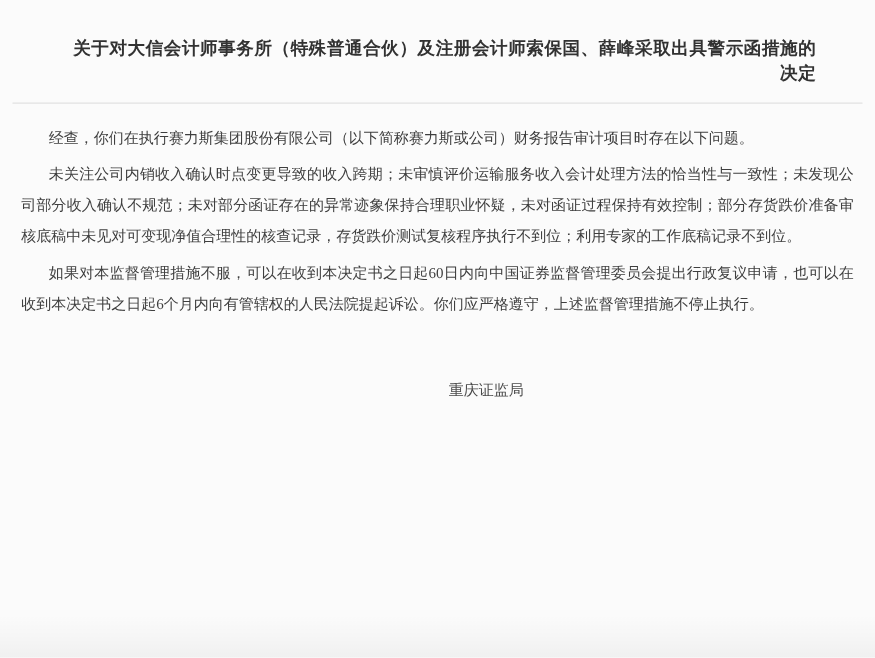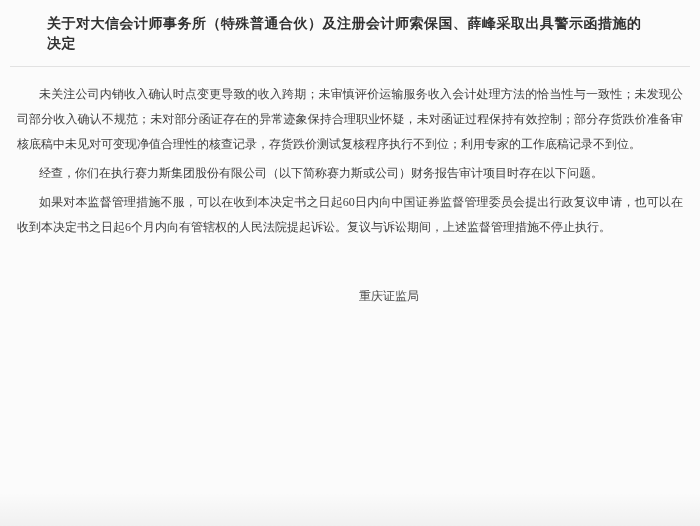--- a/index.html
+++ b/index.html
@@ -13,26 +13,26 @@
     position: relative;
   }
   .page {
     padding: 12px 17px 0 17px;
     box-sizing: border-box;
     width: 700px;
     height: 526px;
     position: relative;
   }
   .doc-title {
-    text-align: left;
+    text-align: right;
     font-size: 14px;
     font-weight: bold;
     color: #323232;
     line-height: 20px;
-    margin: 2px 30px 0 30px;
+    margin: 18px 30px 0 30px;
     letter-spacing: 0.5px;
   }
   .divider {
     height: 0;
     border-top: 1px solid #e2e2e2;
     margin: 12px -7px 0 -7px;
   }
   .content {
     margin-top: 15px;
     font-size: 12px;
@@ -68,23 +68,23 @@
 <body>
 
 <div class="page">
 
   <div class="doc-title">关于对大信会计师事务所（特殊普通合伙）及注册会计师索保国、薛峰采取出具警示函措施的决定</div>
 
   <div class="divider"></div>
 
   <div class="content">
     <div>
+        <p class="para">经查，你们在执行赛力斯集团股份有限公司（以下简称赛力斯或公司）财务报告审计项目时存在以下问题。</p>
         <p class="para">未关注公司内销收入确认时点变更导致的收入跨期；未审慎评价运输服务收入会计处理方法的恰当性与一致性；未发现公司部分收入确认不规范；未对部分函证存在的异常迹象保持合理职业怀疑，未对函证过程保持有效控制；部分存货跌价准备审核底稿中未见对可变现净值合理性的核查记录，存货跌价测试复核程序执行不到位；利用专家的工作底稿记录不到位。</p>
-        <p class="para">经查，你们在执行赛力斯集团股份有限公司（以下简称赛力斯或公司）财务报告审计项目时存在以下问题。</p>
-        <p class="para">如果对本监督管理措施不服，可以在收到本决定书之日起60日内向中国证券监督管理委员会提出行政复议申请，也可以在收到本决定书之日起6个月内向有管辖权的人民法院提起诉讼。复议与诉讼期间，上述监督管理措施不停止执行。</p>
+        <p class="para">如果对本监督管理措施不服，可以在收到本决定书之日起60日内向中国证券监督管理委员会提出行政复议申请，也可以在收到本决定书之日起6个月内向有管辖权的人民法院提起诉讼。你们应严格遵守，上述监督管理措施不停止执行。</p>
       </div>
   </div>
 
   <div class="signoff">
     <div>重庆证监局</div>
 
   </div>
 
   <div class="bottom-shade"></div>
 </div>

